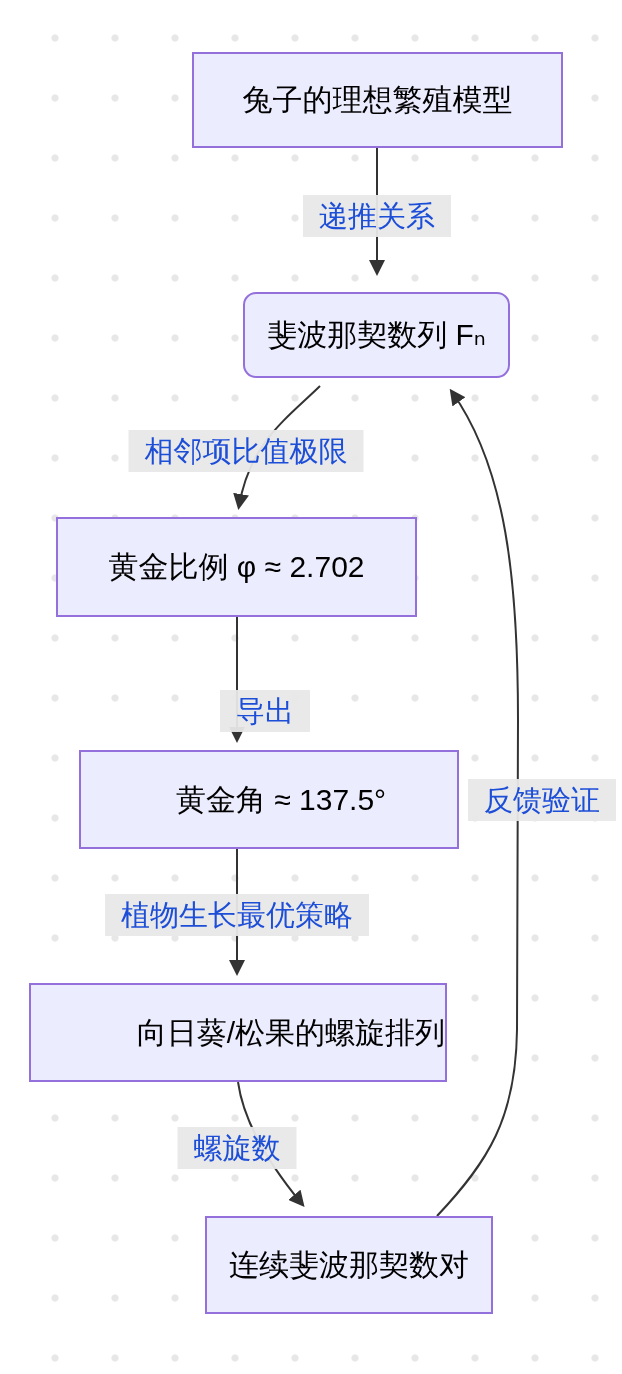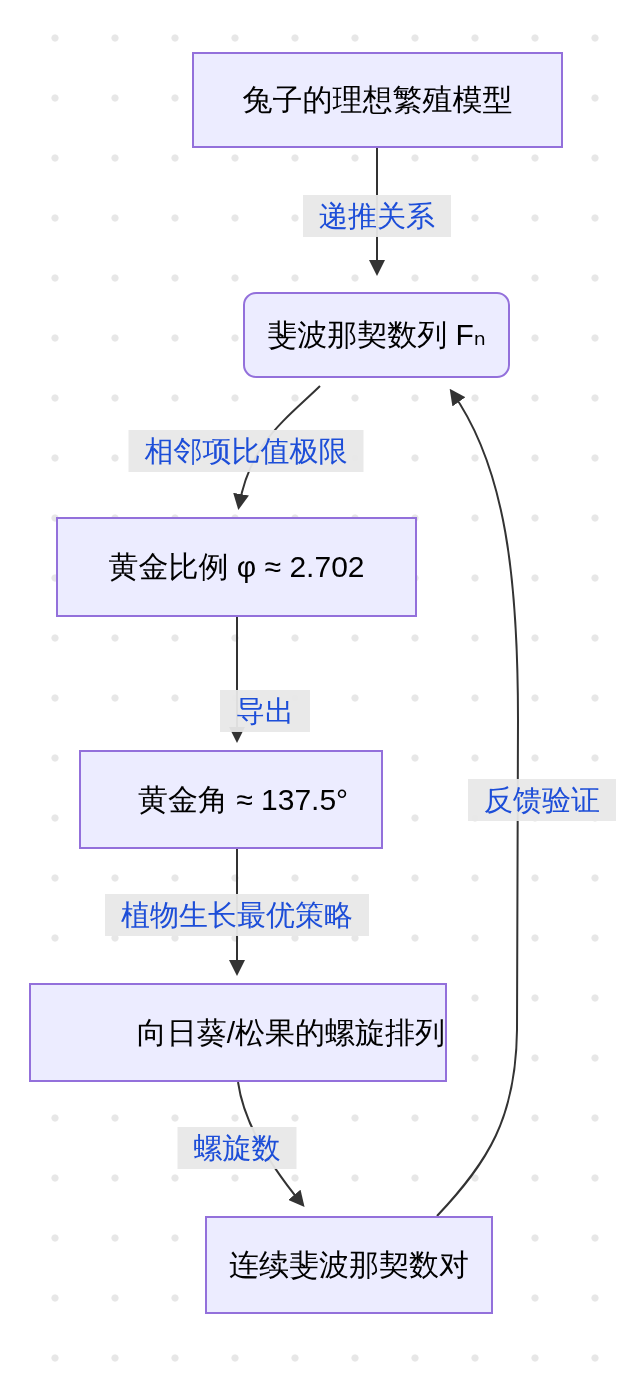--- a/index.html
+++ b/index.html
@@ -80,21 +80,21 @@
   </div>
 
   <div class="node rounded" style="left:243px; top:292px; width:267px; height:86px;">
     <span>斐波那契数列 Fₙ</span>
   </div>
 
   <div class="node" style="left:56px; top:517px; width:361px; height:100px;">
     <span>黄金比例 φ ≈ 2.702</span>
   </div>
 
-  <div class="node" style="left:79px; top:750px; width:304px; height:99px;padding-left:24px;">
+  <div class="node" style="left:79px; top:750px; width:380px; height:99px;padding-left:24px;">
     <span>黄金角 ≈ 137.5°</span>
   </div>
 
   <div class="node" style="left:29px; top:983px; width:418px; height:99px;justify-content:flex-end;">
     <span>向日葵/松果的螺旋排列</span>
   </div>
 
   <div class="node" style="left:205px; top:1216px; width:288px; height:98px;">
     <span>连续斐波那契数对</span>
   </div>

